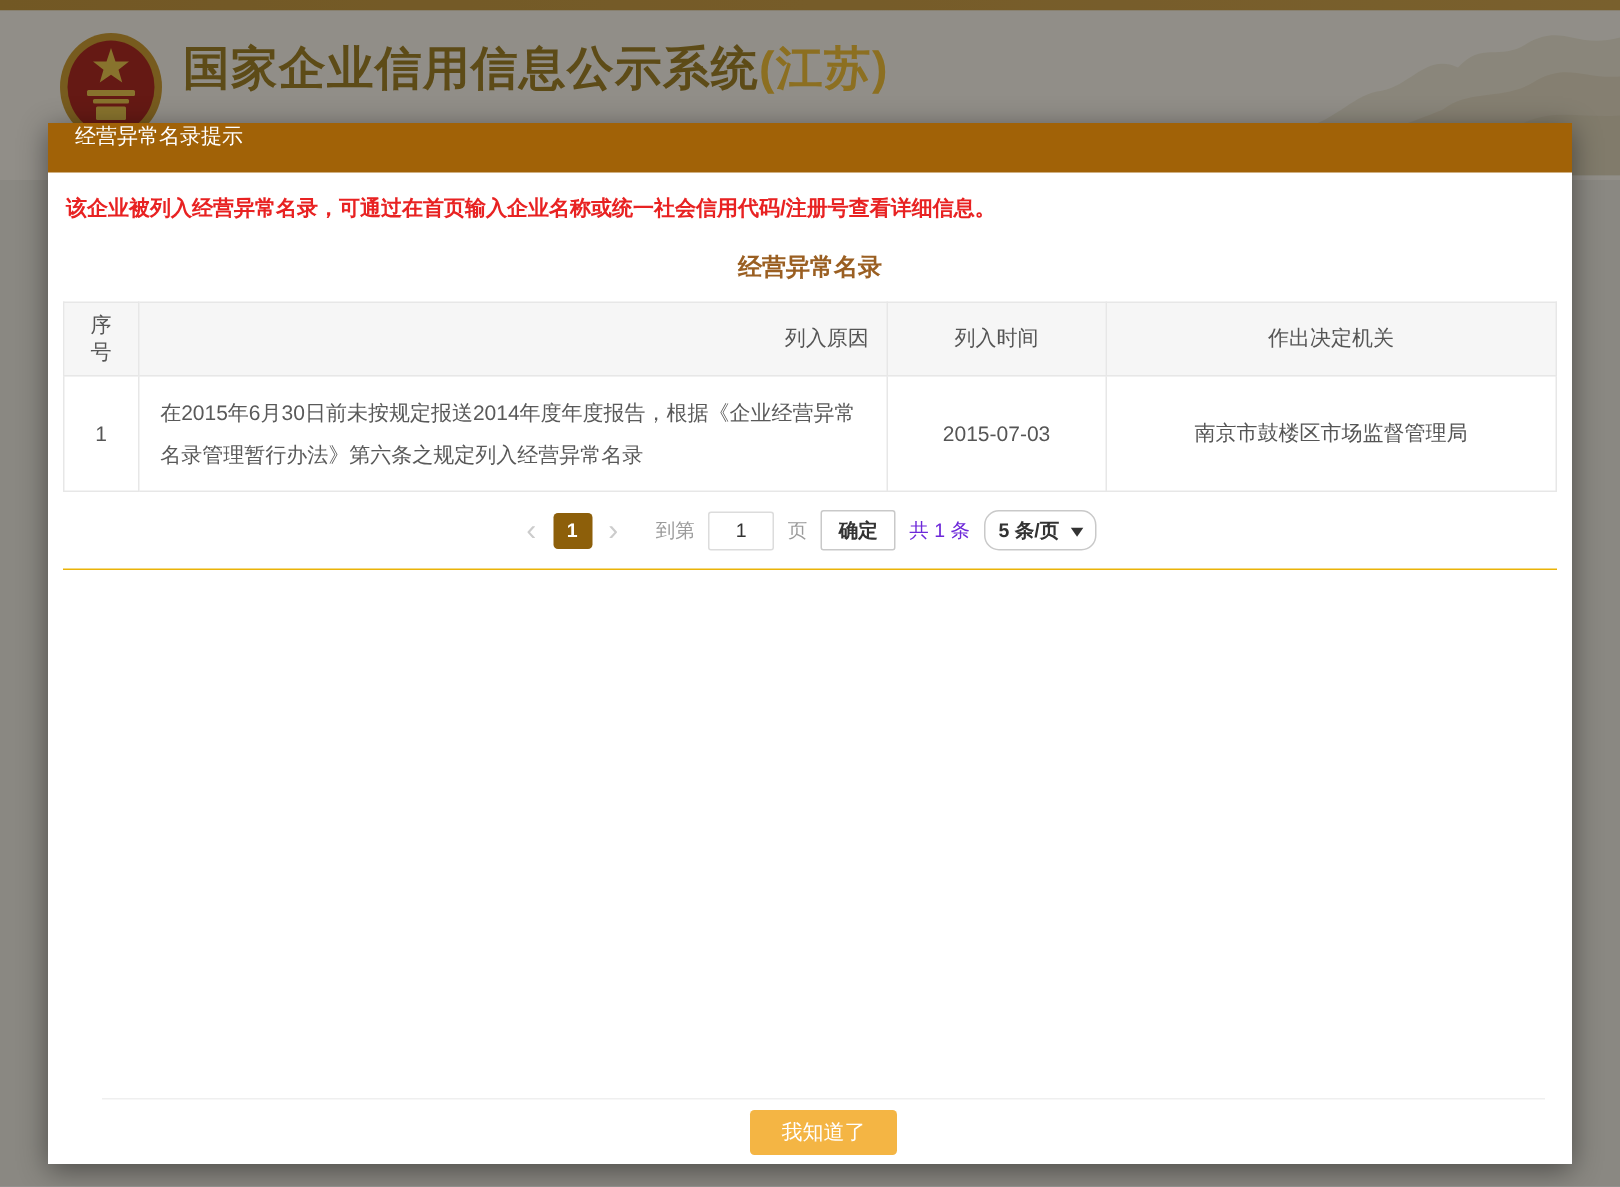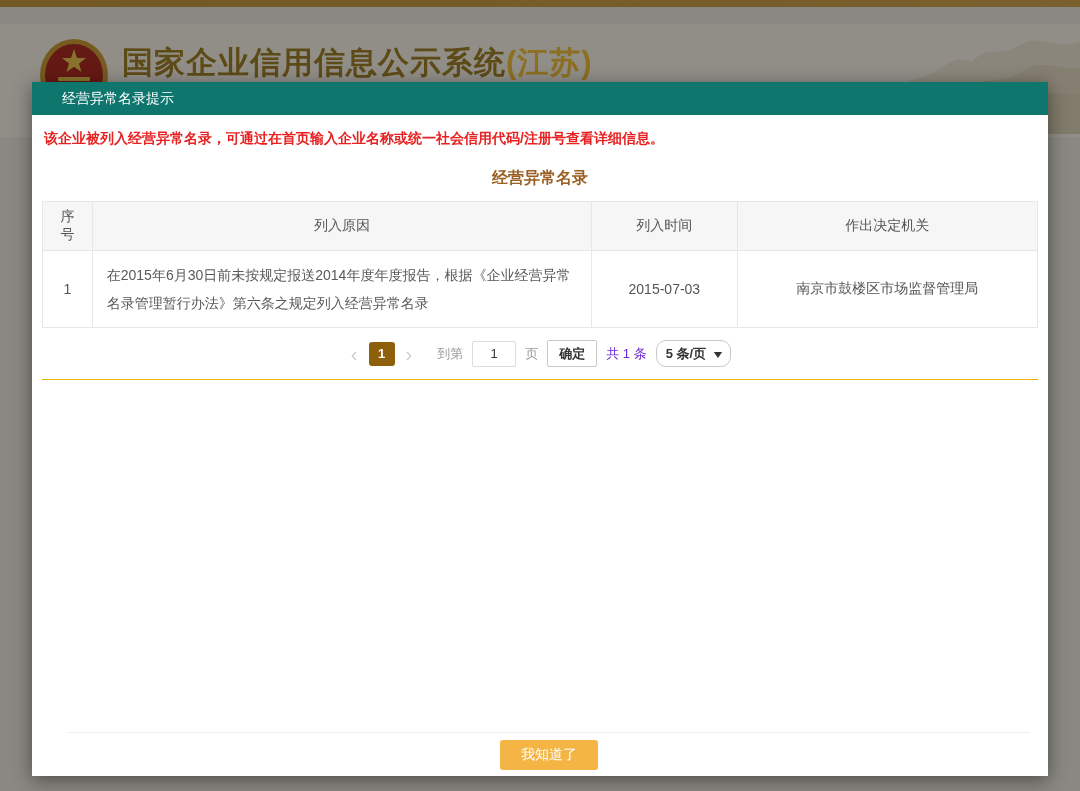--- a/index.html
+++ b/index.html
@@ -8,21 +8,21 @@
   .page {
     position: relative;
     width: 1080px; height: 791px;
     background: #eceae3;
     overflow: hidden;
     margin: 0 auto;
   }
   
   .topbar { height: 7px; background: linear-gradient(90deg,#c0923a,#cda04a); }
   .site-header {
-    position: relative; height: 113px; background: #f7f5ef; overflow: hidden; margin-top: 17px;
+    position: relative; height: 113px; background: #f7f5ef; overflow: hidden;
   }
   .greatwall { position: absolute; right: 0; top: 0; width: 430px; height: 110px; opacity: .5; }
   .emblem { position: absolute; left: 38px; top: 13px; width: 72px; height: 76px; }
   .site-title {
     position: absolute; left: 122px; top: 18px;
     font-size: 31px; font-weight: bold; color: #9a7a22; letter-spacing: 1px;
     white-space: nowrap;
   }
   .site-title .region { color: #eebc33; }
   .site-subtitle {
@@ -36,23 +36,23 @@
     z-index: 5;
   }
   
   .modal {
     position: absolute; left: 32px; top: 82px;
     width: 1016px; height: 694px;
     background: #ffffff; z-index: 10;
     box-shadow: 0 4px 18px rgba(0,0,0,.45);
   }
   .modal-titlebar {
-    height: 33px; background: #0f766e;
-    display: flex; align-items: center;
-    padding-left: 30px;
+    height: 33px; background: #a16207;
+    display: flex; align-items: flex-start;
+    padding-left: 18px;
     font-size: 14px; color: #ffffff;
   }
   .modal-body { padding: 0 10px; }
   .warning {
     padding: 15px 2px 6px 2px;
     font-size: 14px; color: #e82222; font-weight: bold;
   }
   .table-title {
     text-align: center; padding: 14px 0 12px 0;
     font-size: 16px; font-weight: bold; color: #9a5f22;
@@ -60,21 +60,21 @@
   .table-wrap { border-bottom: 1px solid #eab308; padding-bottom: 12px; }
   table.anomaly {
     width: 100%; border-collapse: collapse;
     font-size: 14px; color: #555;
   }
   table.anomaly th, table.anomaly td { border: 1px solid #e7e7e7; }
   table.anomaly th {
     background: #f6f6f6; font-weight: normal; color: #555;
     height: 35px; padding: 6px 12px;
   }
-  table.anomaly th.left { text-align: center; }
+  table.anomaly th.left { text-align: right; }
   table.anomaly td { padding: 10px 14px; }
   td.center, th.center { text-align: center; }
   td.reason { line-height: 28px; color: #595959; }
   
   .pagination {
     display: flex; align-items: center; justify-content: center;
     gap: 9px; padding-top: 12px; font-size: 13px;
   }
   .pg-arrow { color: #cccccc; font-size: 20px; line-height: 20px; padding: 0 2px; cursor: pointer; user-select: none; }
   .pg-current {

